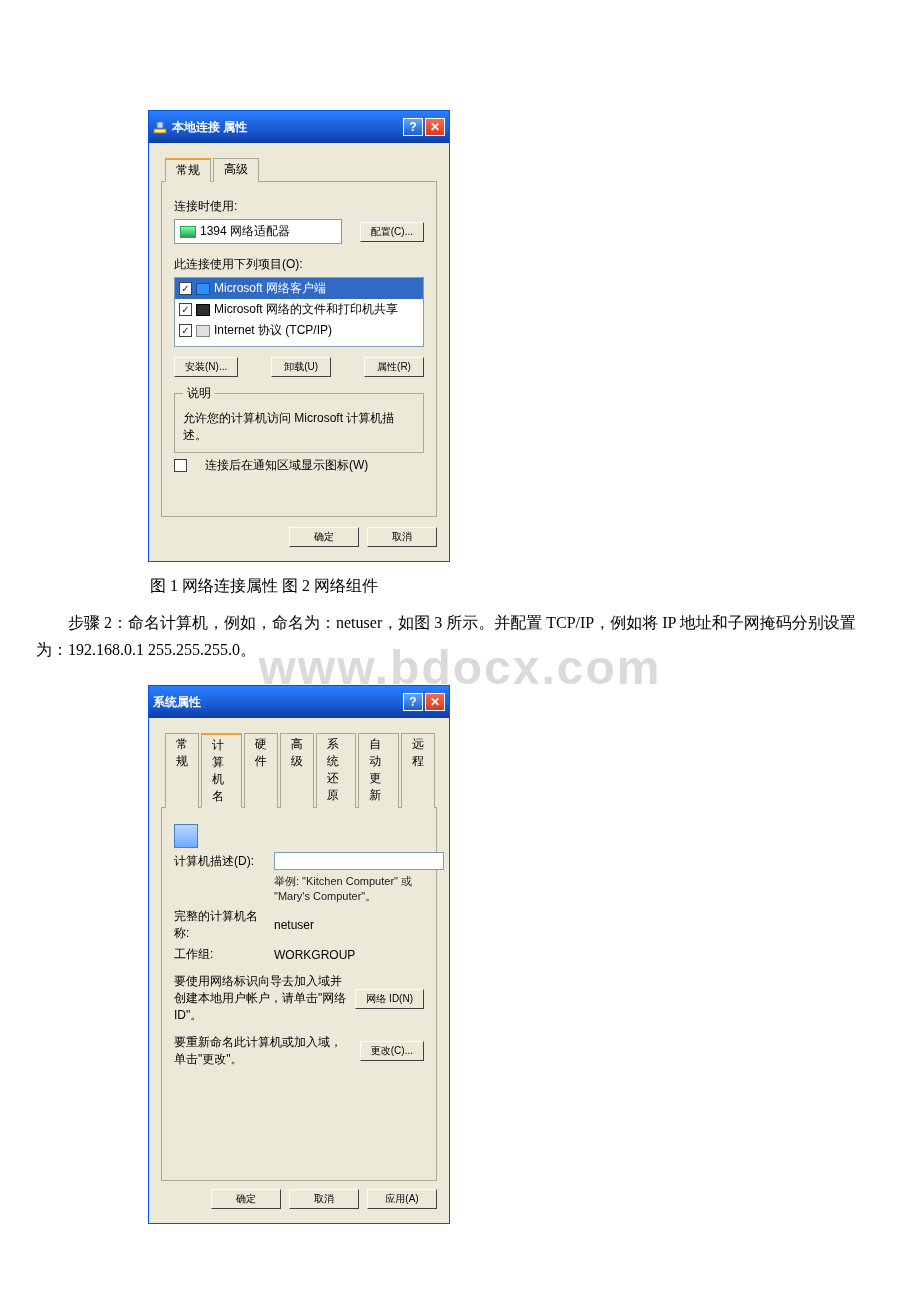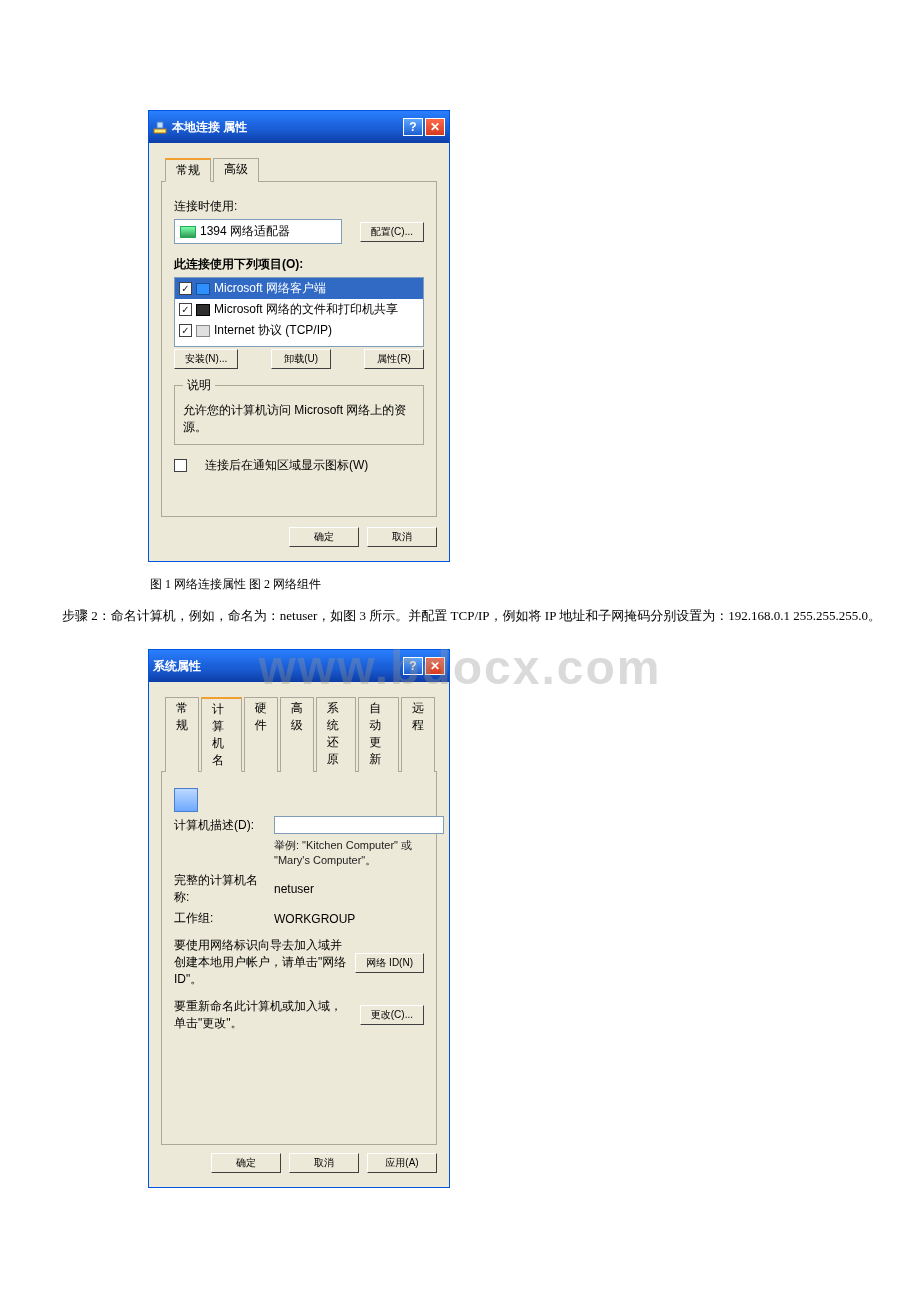--- a/index.html
+++ b/index.html
@@ -112,40 +112,40 @@
     width:13px; height:13px; border:1px solid #404040; background:#fff; display:inline-flex; align-items:center; justify-content:center; font-size:10px; color:#1a1a1a;
   }
   .mini-icon { width:14px; height:12px; display:inline-block; }
   .mini-icon.net { background:#2e90ff; border:1px solid #1a4f99; }
   .mini-icon.share { background:#2e2e2e; border:1px solid #000; }
   .mini-icon.tcp { background:#e0e0e0; border:1px solid #888; position:relative; }
 
   fieldset.groupbox {
     border: 1px solid #aca899;
     padding: 8px;
-    margin: 8px 0 12px 0;
+    margin: 8px 0 4px 0;
   }
   fieldset.groupbox legend { font-size:12px; padding: 0 4px; }
 
   .buttons-row { display:flex; gap:8px; margin-top:8px; }
   .buttons-row.right { justify-content:flex-end; }
   .buttons-row.spread { justify-content:space-between; }
 
   
   .sysint { font-size:12px; }
   .form-grid { display:grid; grid-template-columns: 90px 1fr; gap:4px 10px; align-items:center; }
   .desc-input {
     border:1px solid #7f9db9; background:#fff; height:18px; padding:2px 4px; width:170px;
   }
   .wizard-row { display:flex; align-items:center; gap:8px; margin: 10px 0; }
   .wizard-row .txt { flex:1; font-size:12px; }
 
   
-  .doc-text { font-size: 13px; line-height: 1.7; padding: 12px 36px 0 36px; font-family: "Times New Roman", "SimSun", serif; }
-  .doc-caption { font-size: 12px; padding: 14px 0 0 150px; font-family: "Times New Roman", "SimSun", serif; }
+  .doc-text { font-size: 16px; line-height: 1.7; padding: 12px 36px 0 36px; font-family: "Times New Roman", "SimSun", serif; }
+  .doc-caption { font-size: 16px; padding: 14px 0 0 150px; font-family: "Times New Roman", "SimSun", serif; }
 
   
   .watermark {
     position: absolute;
     left: 50%; transform: translateX(-50%);
     top: 640px;
     font-size: 48px;
     font-weight: bold;
     color: rgba(150,150,150,0.35);
     letter-spacing: 2px;
@@ -186,48 +186,48 @@
         <div class="tabpanel">
           <div class="row label12">连接时使用:</div>
           <div class="row field-inline">
             <div class="sunken" style="flex:1;display:flex;align-items:center;">
               <span class="nic-icon"></span>
               <span>1394 网络适配器</span>
             </div>
             <button class="btn small">配置(C)...</button>
           </div>
 
-          <div class="row label12" style="margin-top:12px;font-weight:bold;">此连接使用下列项目(O):</div>
+          <div class="row label12" style="margin-top:12px;">此连接使用下列项目(O):</div>
           <div class="listbox">
             <div class="list-item selected">
               <span class="chk">✓</span>
               <span class="mini-icon net"></span>
               <span>Microsoft 网络客户端</span>
             </div>
             <div class="list-item">
               <span class="chk">✓</span>
               <span class="mini-icon share"></span>
               <span>Microsoft 网络的文件和打印机共享</span>
             </div>
             <div class="list-item">
               <span class="chk">✓</span>
               <span class="mini-icon tcp"></span>
               <span>Internet 协议 (TCP/IP)</span>
             </div>
           </div>
 
-          <div class="buttons-row spread" style="margin-top:2px;">
+          <div class="buttons-row spread" style="margin-top:10px;">
             <button class="btn small">安装(N)...</button>
             <button class="btn small">卸载(U)</button>
             <button class="btn small">属性(R)</button>
           </div>
 
           <fieldset class="groupbox">
             <legend>说明</legend>
-            <div class="label12">允许您的计算机访问 Microsoft 网络上的资源。</div>
+            <div class="label12">允许您的计算机访问 Microsoft 计算机描述。</div>
           </fieldset>
 
           <div class="row field-inline" style="">
             <span class="chk" style="background:#fff;"></span>
             <span class="label12">连接后在通知区域显示图标(W)</span>
           </div>
           <div style="height:26px;"></div>
         </div>
 
         <div class="buttons-row right" style="margin-top:10px;">

